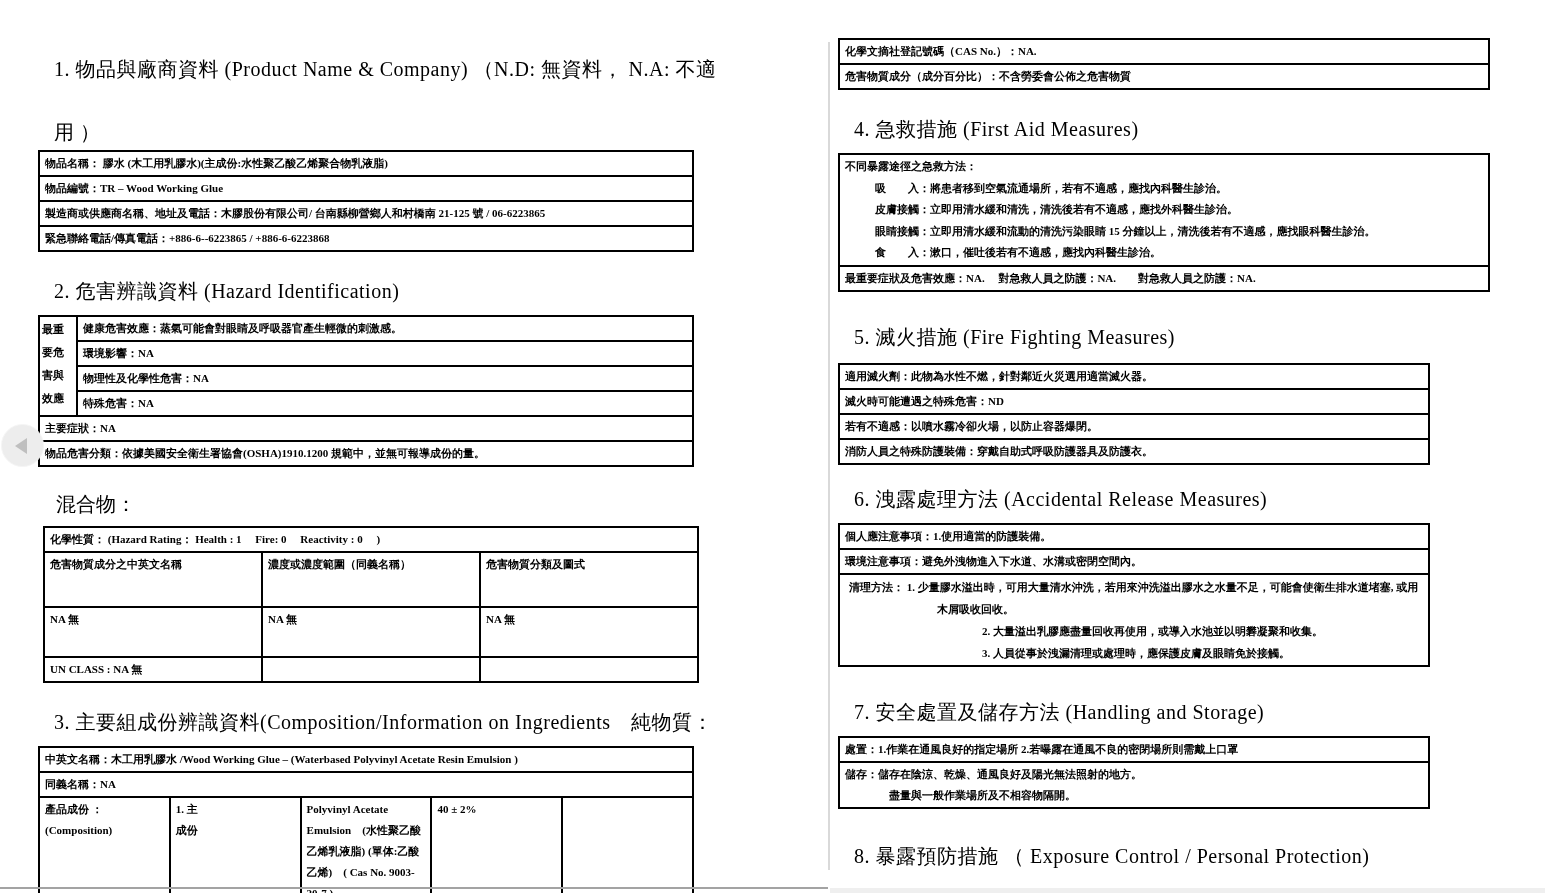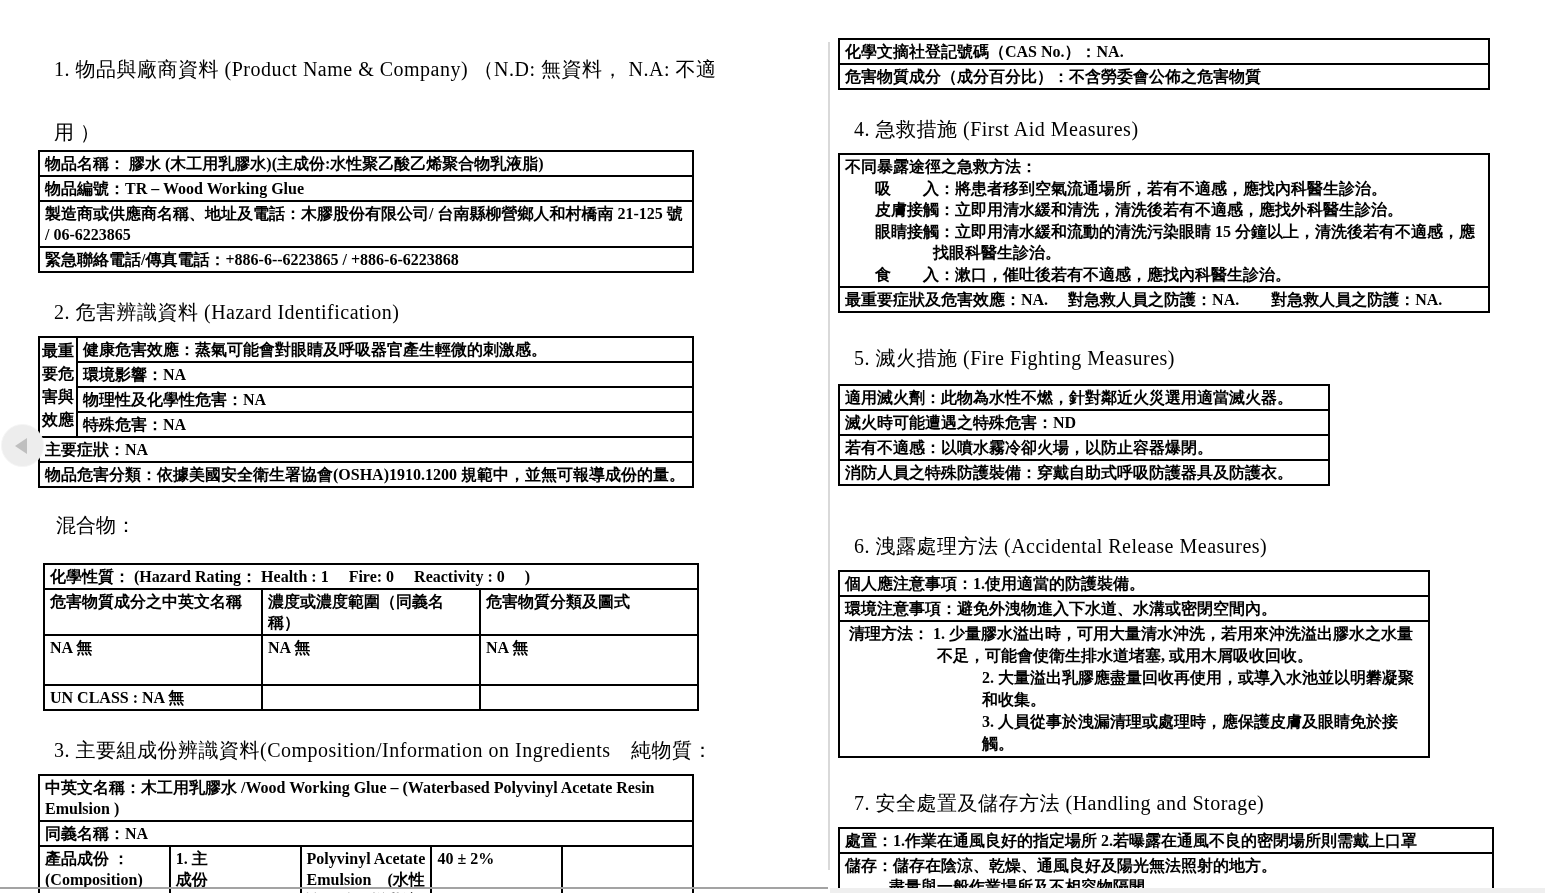--- a/index.html
+++ b/index.html
@@ -9,36 +9,36 @@
 
   
   .page-left  { position:absolute; left:38px;  top:0; width:656px; }
   .page-right { position:absolute; left:838px; top:0; width:652px; }
 
   
   .sec-title { font-size:20px; letter-spacing:0.5px; margin-left:16px; white-space:nowrap; }
 
   
   table.doc { border-collapse:collapse; width:100%;
-    font-size:16px; font-weight:bold; table-layout:fixed; }
+    font-size:11px; font-weight:bold; table-layout:fixed; }
   table.doc td, table.doc th { border:2px solid #000; padding:1px 5px; vertical-align:top;
     text-align:left; line-height:21px; font-weight:bold; overflow:hidden; }
   table.doc th { font-weight:bold; }
 
   .en { font-weight:bold; }
 
   
   .side-cell { width:38px; padding:1px 2px !important; }
   .side-cell div { line-height:23px; }
 
   
   .mix-wrap { width:592px; margin-left:5px; }
   .mix-col { width:33.3%; }
   .mix-head td { line-height:25px; }
-  .mix-th { height:40px; }
+  .mix-th { height:55px; }
   .mix-data td { height:50px; line-height:34px; }
   .mix-data2 td { height:22px; line-height:28px; }
 
   
   .c-label { width:102px; }
   .c-num   { width:50px;  }
   .c-name  { width:372px; }
   .c-pct   { width:70px;  }
   .c-fill  { width:62px;  }
 
@@ -66,33 +66,33 @@
     border-top:8px solid transparent; border-bottom:8px solid transparent;
     border-right:12px solid #bfbfbf; }
 
   
   #t1l1 { margin-top:56px; }
   #t1l2 { margin-top:36px; }
   #tbl1 { margin-top:4px; }
   #t2   { margin-top:26px; }
   #tbl2 { margin-top:10px; }
   #mixlab { margin-top:24px; font-size:20px; margin-left:18px; }
-  #mixtbl { margin-top:24px;border-radius:24px; }
+  #mixtbl { margin-top:8px;border-radius:24px; }
   #t3   { margin-top:26px; }
   #tbl3 { margin-top:10px; }
 
   #tblcas { margin-top:38px; }
   #t4   { margin-top:26px; }
   #tbl4 { margin-top:10px;border-radius:22px; }
   #t5   { margin-top:32px; }
-  #tbl5 { margin-top:12px; width:492px;padding-left:29px; }
-  #t6   { margin-top:47px; }
+  #tbl5 { margin-top:12px; width:592px;padding-left:29px; }
+  #t6   { margin-top:21px; }
   #tbl6 { margin-top:10px; width:592px; }
   #t7   { margin-top:32px; }
-  #tbl7 { margin-top:10px; width:656px; }
+  #tbl7 { margin-top:10px; width:592px; }
   #t8   { margin-top:34px; }
 </style>
 </head>
 <body>
 
 <div id="stage">
 
   <div class="page-left">
 
     <div class="sec-title" id="t1l1">1.  物品與廠商資料  (Product Name &amp; Company)  （N.D: 無資料，  N.A: 不適</div>

